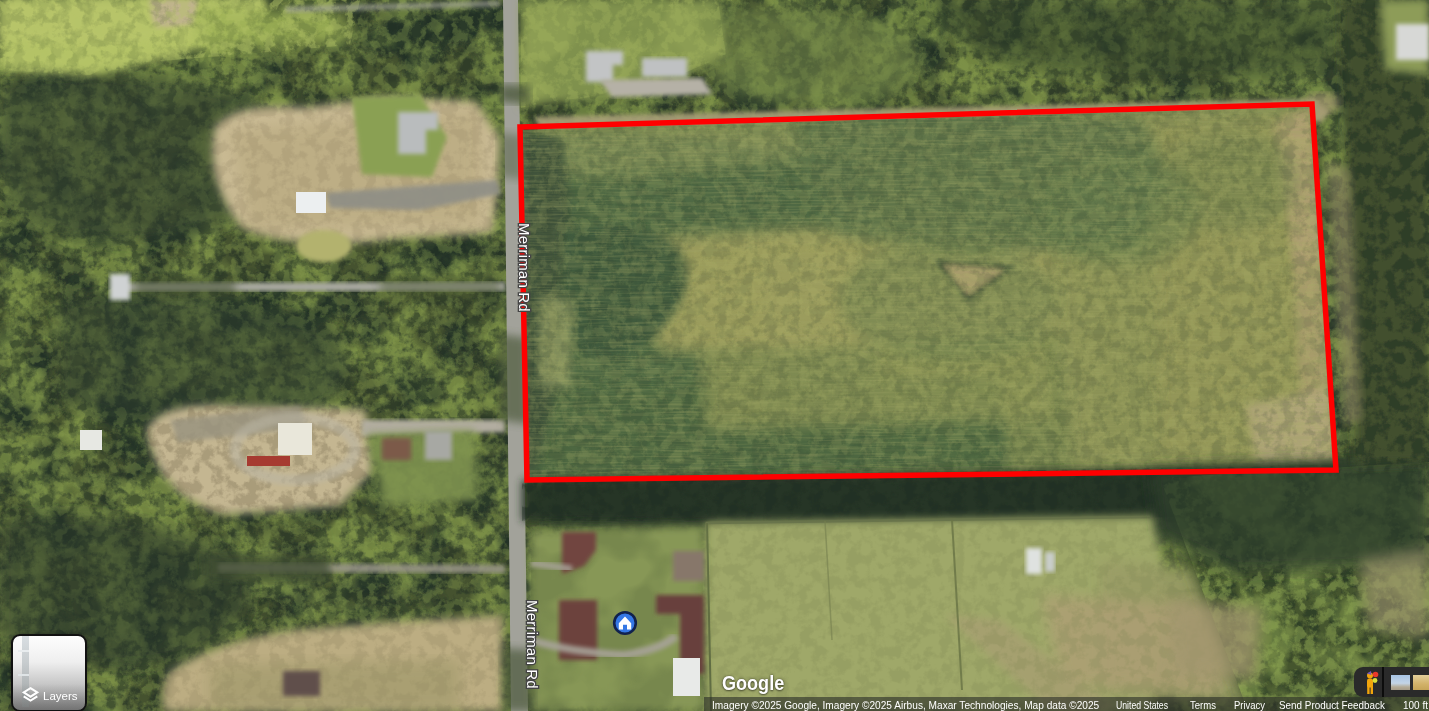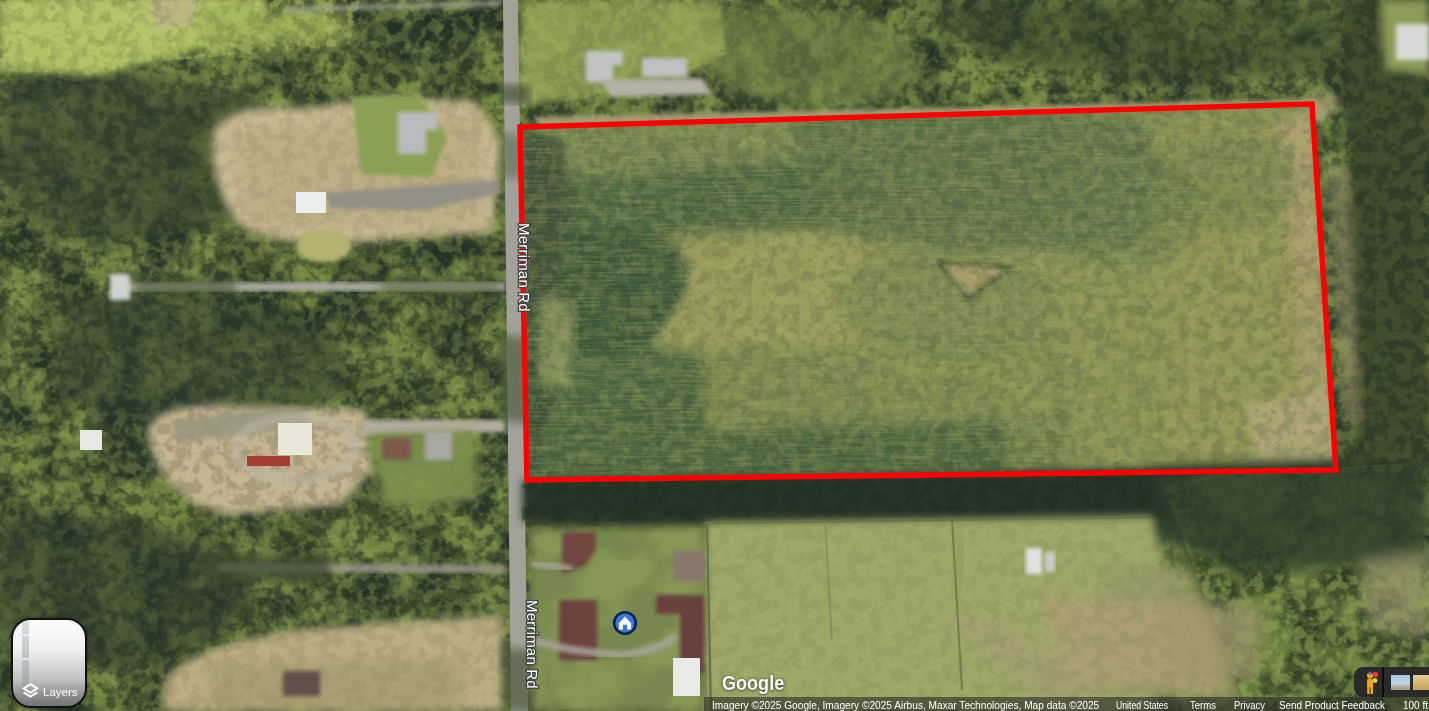--- a/index.html
+++ b/index.html
@@ -278,21 +278,21 @@
 <text x="0" y="0" transform="translate(519,223) rotate(90)" font-size="15" fill="#ffffff" stroke="#444444" stroke-width="2.6" paint-order="stroke" letter-spacing="0.2">Merriman Rd</text>
 
 <text x="0" y="0" transform="translate(527,600) rotate(90)" font-size="15" fill="#ffffff" stroke="#444444" stroke-width="2.6" paint-order="stroke" letter-spacing="0.2">Merriman Rd</text>
 
 <g transform="translate(625,623)">
   <circle cx="0" cy="0" r="10.8" fill="#3578e5" stroke="#11224d" stroke-width="2.6"></circle>
   <path d="M-6.2,0.2 L0,-6.6 L6.2,0.2 L6.2,6.4 L2,6.4 L2,1.8 L-2,1.8 L-2,6.4 L-6.2,6.4 Z" fill="#ffffff"></path>
 </g>
 </svg>
 
-<div style="position:absolute;left:11px;top:618px;width:76px;height:90px;border-radius:20px;background:linear-gradient(180deg,#fdfdfd 0%,#efefef 35%,#b9b9b9 75%,#8e8e8e 100%);border:2.5px solid #111111;box-sizing:border-box;box-shadow:0 1px 4px rgba(0,0,0,0.4);overflow:hidden;">
+<div style="position:absolute;left:11px;top:634px;width:76px;height:78px;border-radius:9px;background:linear-gradient(180deg,#fdfdfd 0%,#efefef 35%,#b9b9b9 75%,#8e8e8e 100%);border:2.5px solid #111111;box-sizing:border-box;box-shadow:0 1px 4px rgba(0,0,0,0.4);overflow:hidden;">
   <div style="position:absolute;left:9px;top:0px;width:7px;height:71px;background:linear-gradient(180deg,#cdd4d9,#9aa0a0);opacity:0.75;"></div>
   <div style="position:absolute;left:5px;top:14px;width:11px;height:1.5px;background:#e8ecee;"></div>
   <div style="position:absolute;left:5px;top:38px;width:11px;height:1.5px;background:#dfe4e6;"></div>
   <div style="position:absolute;left:0;bottom:0;width:100%;height:26px;background:linear-gradient(180deg,rgba(70,70,70,0),rgba(64,64,64,0.35));"></div>
   <svg width="17" height="16" viewBox="0 0 20 18" style="position:absolute;left:9px;bottom:7px;">
     <path d="M10,1 L18,6 L10,11 L2,6 Z" fill="none" stroke="#ffffff" stroke-width="2.4"></path>
     <path d="M2,10.5 L10,15.5 L18,10.5" fill="none" stroke="#ffffff" stroke-width="2.4"></path>
   </svg>
   <div style="position:absolute;left:30px;bottom:8px;color:#ffffff;font-size:11.5px;">Layers</div>
 </div>

